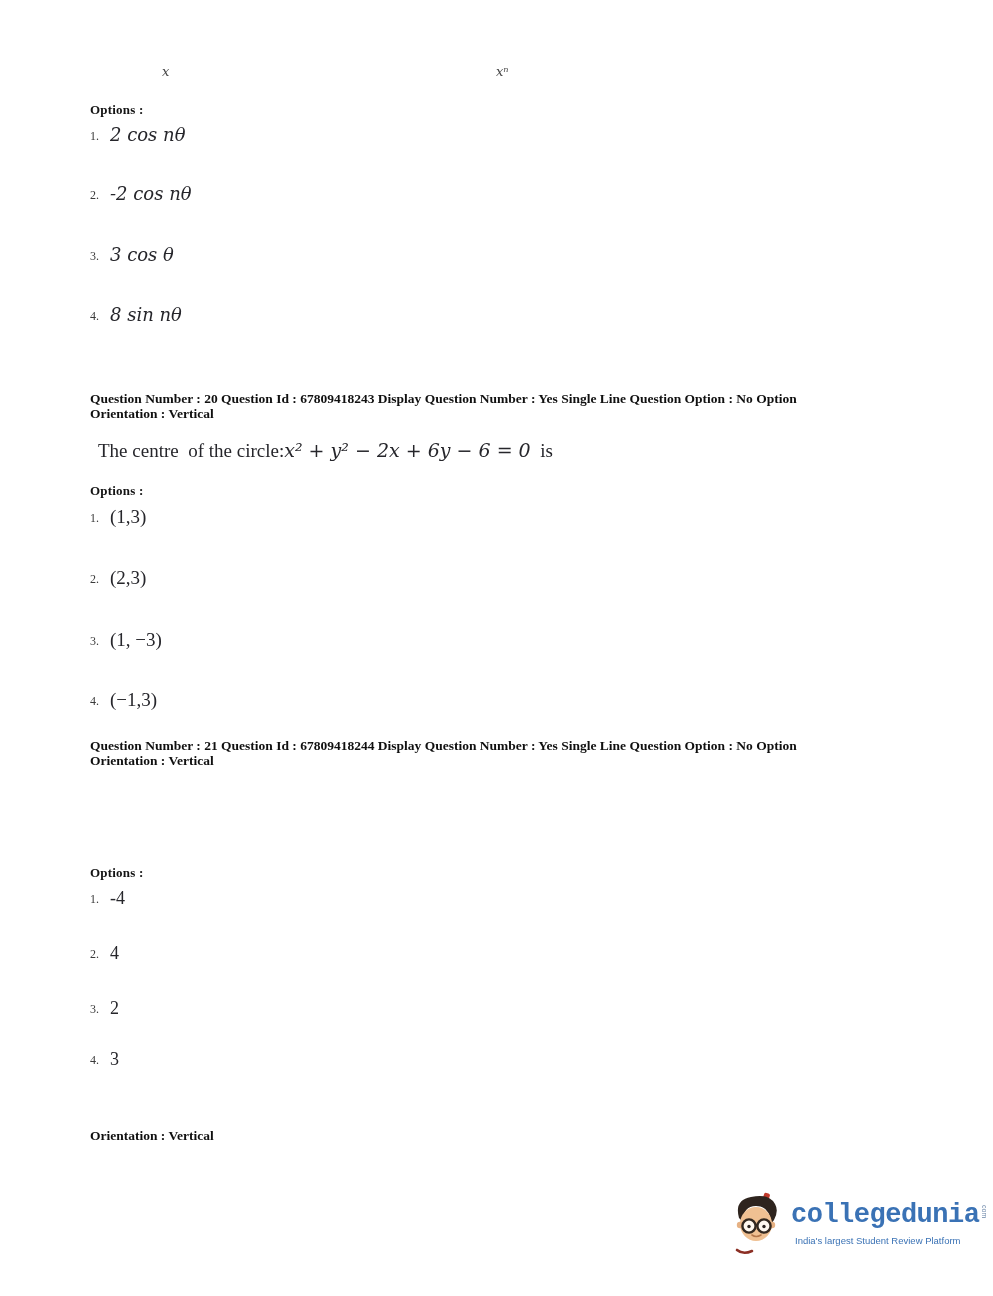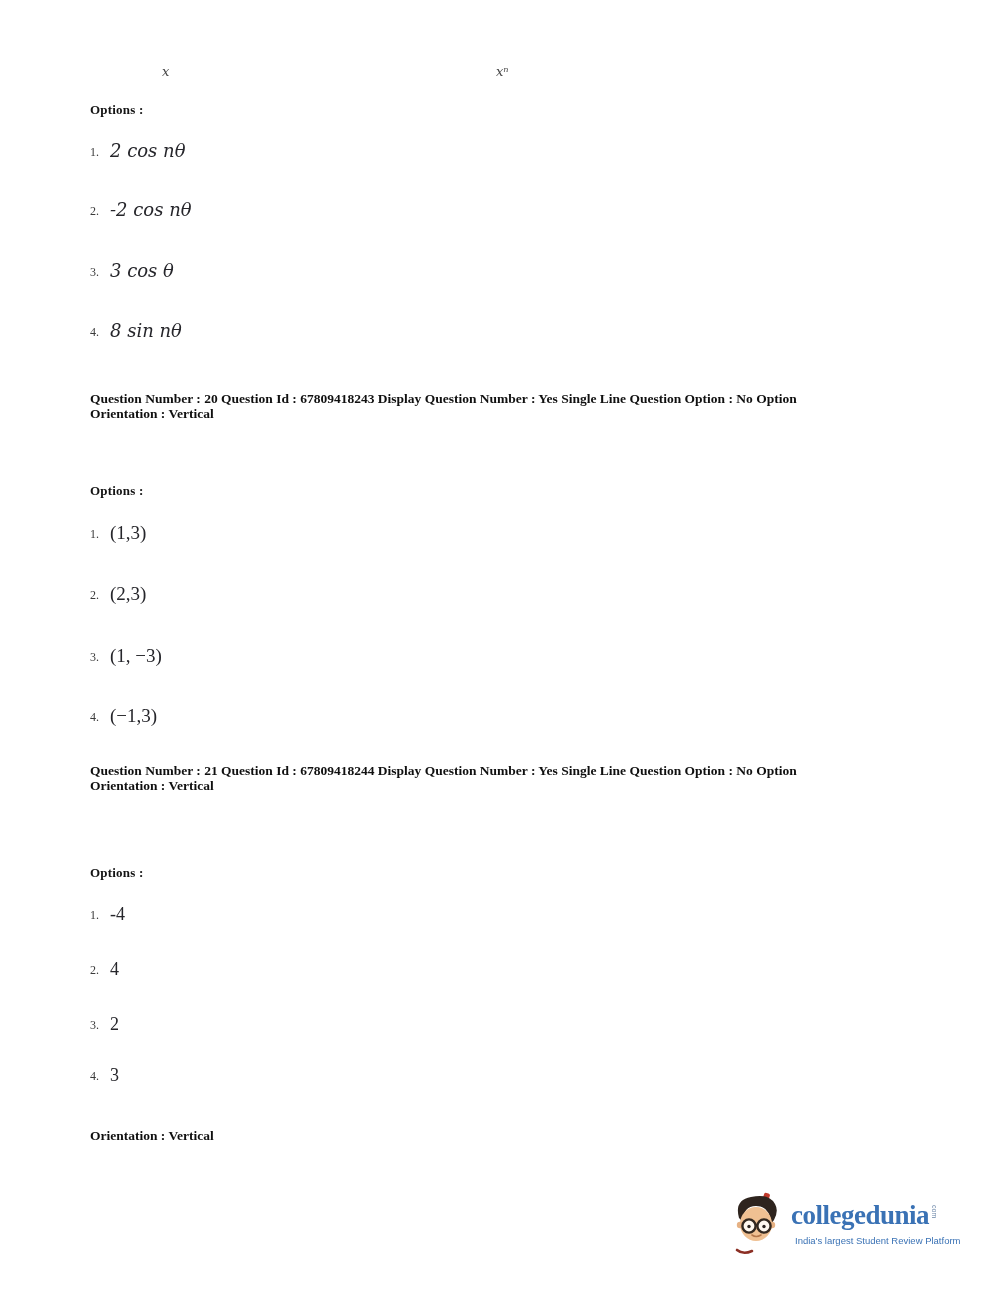--- a/index.html
+++ b/index.html
@@ -13,30 +13,30 @@
 
   .options-label { font-weight:bold; font-size:13px; color:#141414; letter-spacing:.2px; }
 
   .qheader { font-weight:bold; font-size:13.5px; line-height:15px; color:#101010; width:800px; }
 
   .qbody { margin:0; font-size:19px; color:#26262b; white-space:pre-wrap; }
   .math  { font-family:"DejaVu Serif", serif; font-style:italic; }
 
   .option { display:flex; align-items:flex-end; gap:11px; }
   .onum   { font-size:12px; color:#3a3a3a; line-height:1; padding-bottom:2px; }
-  .otext  { font-size:18px; line-height:1; color:#26262b;margin-top:16px; }
+  .otext  { font-size:18px; line-height:1; color:#26262b; }
   .otext.math { font-size:18px; }
   .otext.big  { font-size:19px; }
 
   .footer { display:flex; align-items:flex-start; gap:8px; }
   .mascot { width:52px; height:66px; flex:0 0 auto; }
   .brand-block { padding-top:10px; }
   .brand-row { display:flex; align-items:flex-start; }
   .brand {
-    font-family:Liberation Serif, serif; font-weight:bold;
+    font-family:Liberation Mono, monospace; font-weight:bold;
     font-size:27px; line-height:1; color:#3a72b5; letter-spacing:-0.5px;
   }
   .tld {
     font-family:"Liberation Sans", sans-serif; font-size:7px; color:#6b86a8;
     writing-mode:vertical-rl; line-height:1; margin-left:2px; margin-top:3px;
   }
   .tagline {
     font-family:"Liberation Sans", sans-serif; font-size:9.5px; color:#3a72b5;
     margin-top:6px; padding-left:4px;
   }
@@ -66,41 +66,42 @@
   <div class="option abs" style="left:90px; top:306px;">
     <span class="onum">4.</span>
     <span class="otext math">8 sin nθ</span>
   </div>
 
   <div class="qheader abs" style="left:90px; top:391px;">
     <div>Question Number : 20  Question Id : 67809418243  Display Question Number : Yes  Single Line Question Option : No  Option</div>
     <div>Orientation : Vertical</div>
   </div>
 
+  <p class="qbody abs" style="left:98px; top:439px;"><span>The centre  of the circle:</span><span class="math">x² + y² − 2x + 6y − 6 = 0</span><span>  is</span></p>
 
   <div class="options-label abs" style="left:90px; top:483px;">Options :</div>
 
   <div class="option abs" style="left:90px; top:507px;">
     <span class="onum">1.</span>
     <span class="otext big">(1,3)</span>
   </div>
   <div class="option abs" style="left:90px; top:568px;">
     <span class="onum">2.</span>
     <span class="otext big">(2,3)</span>
   </div>
   <div class="option abs" style="left:90px; top:630px;">
     <span class="onum">3.</span>
     <span class="otext big">(1, −3)</span>
   </div>
   <div class="option abs" style="left:90px; top:690px;">
     <span class="onum">4.</span>
     <span class="otext big">(−1,3)</span>
   </div>
 
-  <div class="qheader abs" style="left:90px; top:763px;">
+  <div class="qheader abs" style="left:90px; top:738px;">
     <div>Question Number : 21  Question Id : 67809418244  Display Question Number : Yes  Single Line Question Option : No  Option</div>
     <div>Orientation : Vertical</div>
   </div>
 
 
   <div class="options-label abs" style="left:90px; top:865px;">Options :</div>
 
   <div class="option abs" style="left:90px; top:889px;">
     <span class="onum">1.</span>
     <span class="otext">-4</span>

